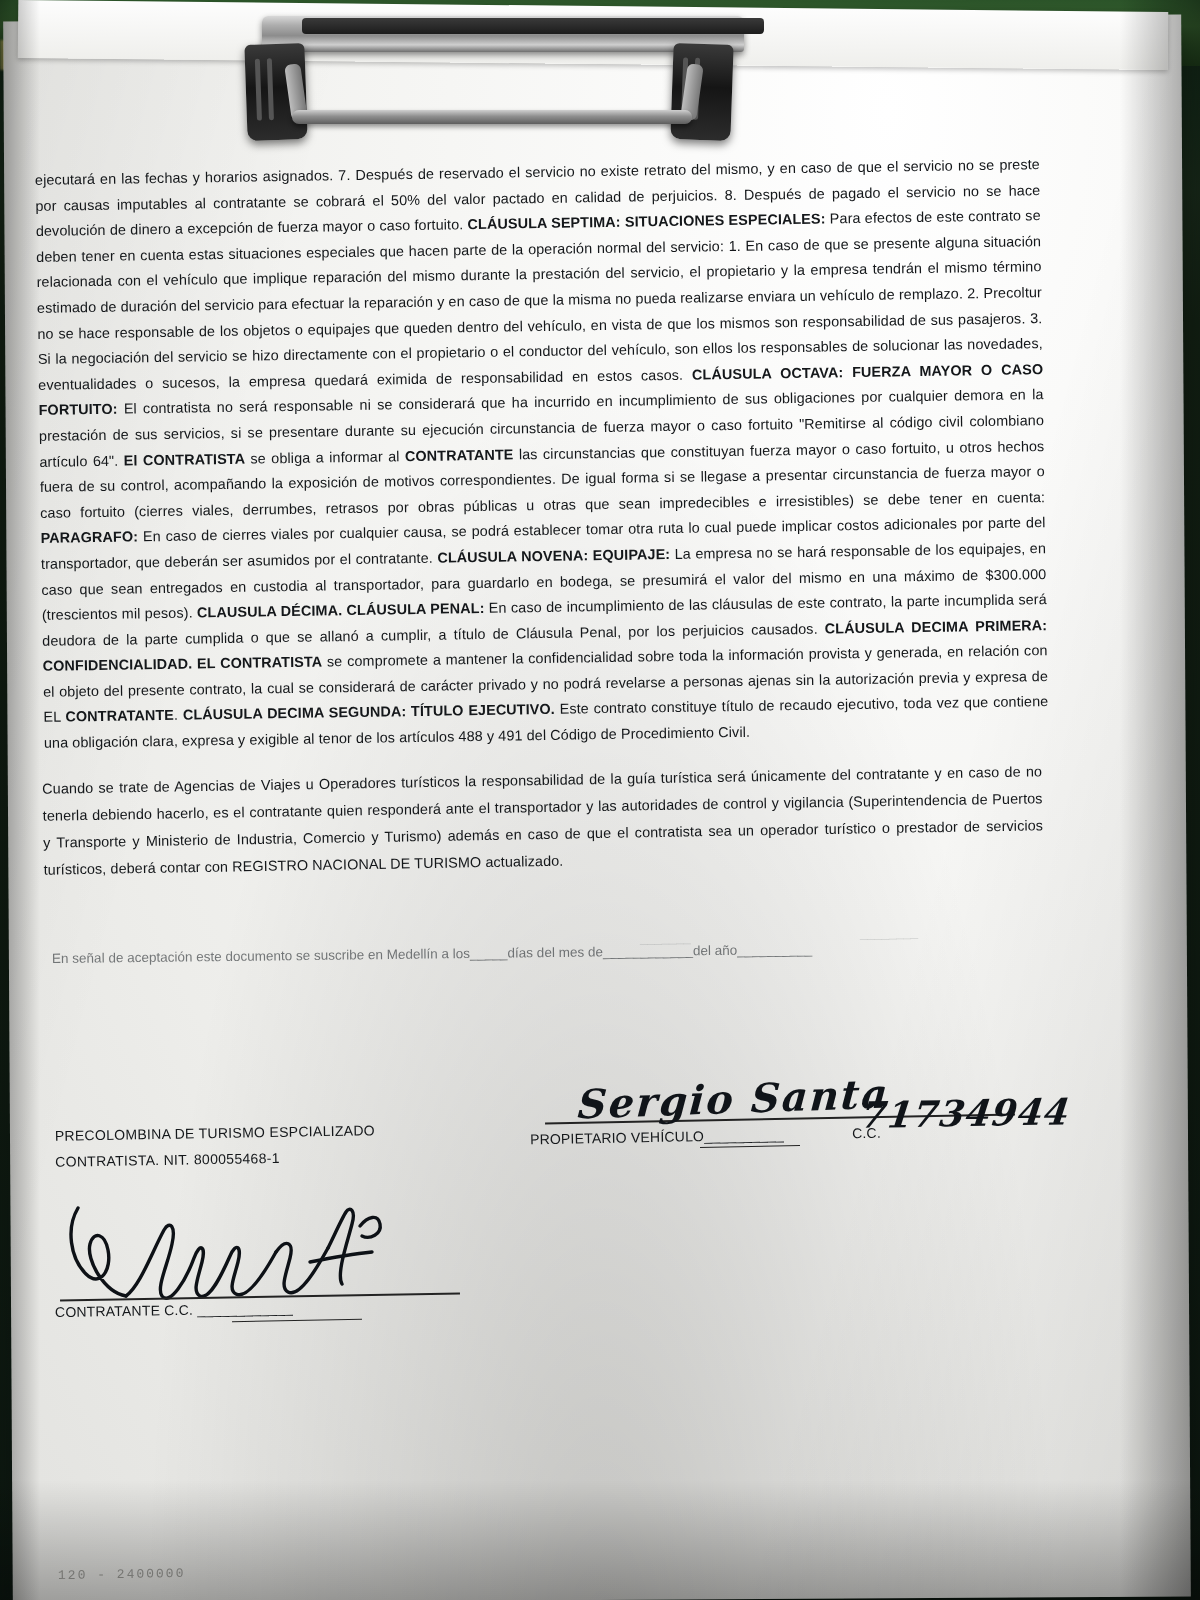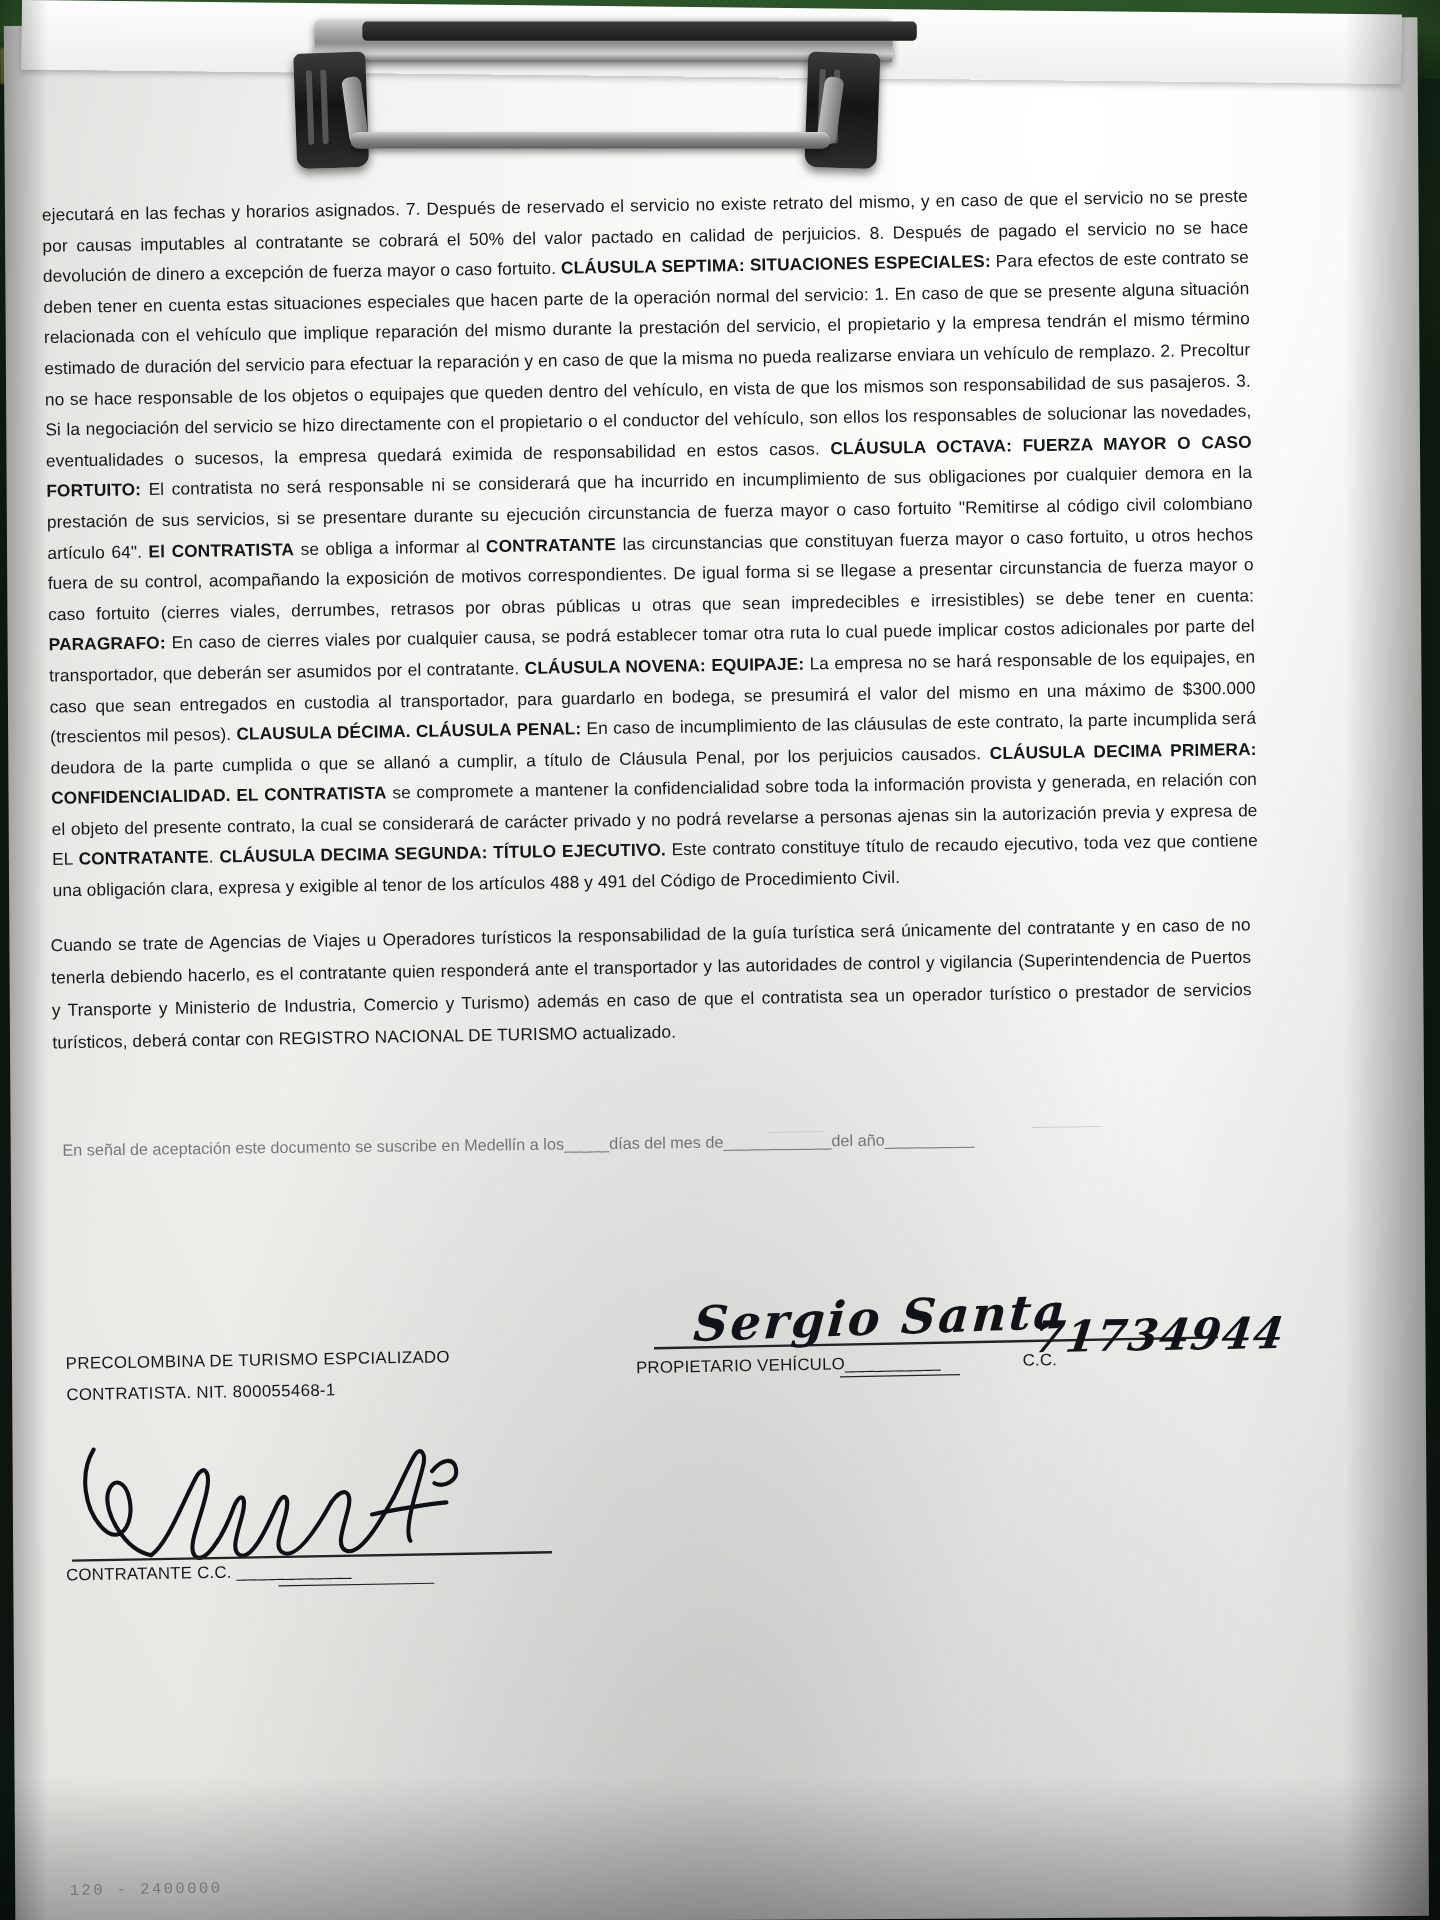--- a/index.html
+++ b/index.html
@@ -326,21 +326,21 @@
         <path d="M250,62 C270,58 292,54 312,52"></path>
         <path d="M300,26 C308,16 318,14 320,24 C322,34 310,40 302,36"></path>
       </g>
     </svg>
 
     <div class="contratante-rule"></div>
     <div class="contratante-block">CONTRATANTE C.C. ____________</div>
     <div class="contratante-dash"></div>
   </div>
 
-  <div class="ghost-text" style="left:640px; top:930px; transform:rotate(-1deg);font-family:Liberation Serif, serif;">_______</div>
+  <div class="ghost-text" style="left:640px; top:930px; transform:rotate(-1deg);">_______</div>
   <div class="ghost-text" style="left:860px; top:925px; transform:rotate(-1deg);">________</div>
 
   <div class="faint-stamp">120 - 2400000</div>
 
   <div class="left-shadow"></div>
   <div class="right-shadow"></div>
   <div class="bottom-shadow"></div>
 </div>
 
 </body></html>

